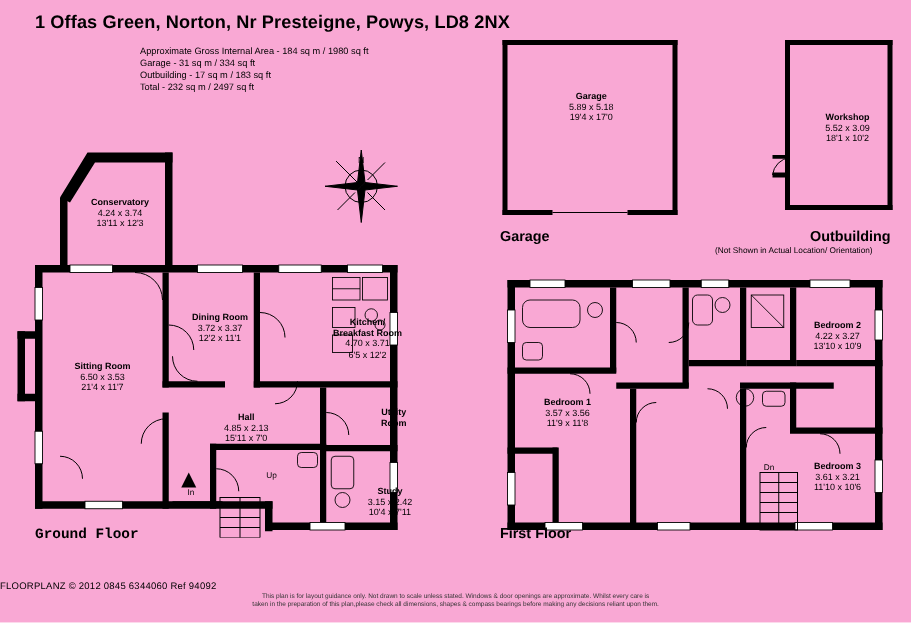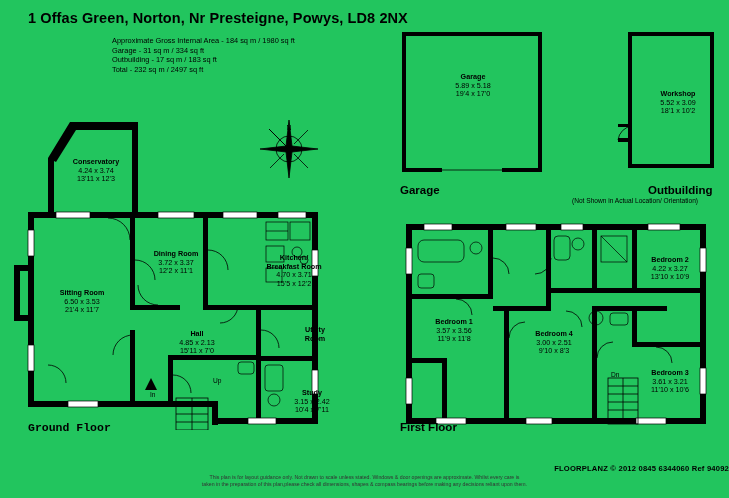--- a/index.html
+++ b/index.html
@@ -9,21 +9,21 @@
   }
   body {
     font-family: "Liberation Sans", sans-serif;
     color: #000000;
   }
   #page {
     position: relative;
     width: 729px;
     height: 498px;
     overflow: hidden;
-    background: #22c55e;
+    background: #f9a8d4;
   }
   .abs { position: absolute; }
   .title {
     left: 28px; top: 10px;
     font-size: 14.5px;
     font-weight: bold;
     letter-spacing: 0.1px;
   }
   .areas {
     left: 112px; top: 36px;
@@ -41,23 +41,23 @@
   .floor-label {
     font-size: 11.5px;
     font-weight: bold;
   }
   .sub-label {
     font-size: 6.6px;
     text-align: center;
   }
   .footer1 {
     left: 0; right: 0; top: 464px;
-    text-align: right;
+    text-align: left;
     font-size: 7.6px;
-    font-weight: bold;
+    font-weight: normal;
     letter-spacing: 0.2px;
   }
   .footer2 {
     left: 0; right: 0; top: 474px;
     text-align: center;
     font-size: 5.2px;
     line-height: 6.6px;
     color: #333;
   }
   svg { display:block; }
@@ -232,21 +232,21 @@
   <div class="abs room" style="left:128px; top:250px; width:96px;">
     <div class="nm">Dining Room</div>
     <div>3.72 x 3.37</div>
     <div>12'2 x 11'1</div>
   </div>
 
   <div class="abs room" style="left:252px; top:254px; width:84px;">
     <div class="nm">Kitchen/</div>
     <div class="nm">Breakfast Room</div>
     <div>4.70 x 3.71</div>
-    <div>15'5 x 12'2</div>
+    <div>6'5 x 12'2</div>
   </div>
 
   <div class="abs room" style="left:155px; top:330px; width:84px;">
     <div class="nm">Hall</div>
     <div>4.85 x 2.13</div>
     <div>15'11 x 7'0</div>
   </div>
 
   <div class="abs room" style="left:290px; top:326px; width:50px;">
     <div class="nm">Utility</div>
@@ -347,25 +347,20 @@
     <div>4.22 x 3.27</div>
     <div>13'10 x 10'9</div>
   </div>
 
   <div class="abs room" style="left:628px; top:369px; width:84px;text-align:center;">
     <div class="nm">Bedroom 3</div>
     <div>3.61 x 3.21</div>
     <div>11'10 x 10'6</div>
   </div>
 
-  <div class="abs room" style="left:512px; top:330px; width:84px;">
-    <div class="nm">Bedroom 4</div>
-    <div>3.00 x 2.51</div>
-    <div>9'10 x 8'3</div>
-  </div>
 
   <div class="abs" style="left:611px; top:371px; font-size:6.6px;">Dn</div>
 
   <div class="abs floor-label" style="left:400px; top:421px;">First Floor</div>
 
   <div class="abs footer1">FLOORPLANZ © 2012    0845 6344060    Ref  94092</div>
   <div class="abs footer2">
     <div>This plan is for layout guidance only. Not drawn to scale unless stated. Windows &amp; door openings are approximate. Whilst every care is</div>
     <div>taken in the preparation of this plan,please check all dimensions, shapes &amp; compass bearings before making any decisions reliant upon them.</div>
   </div>

